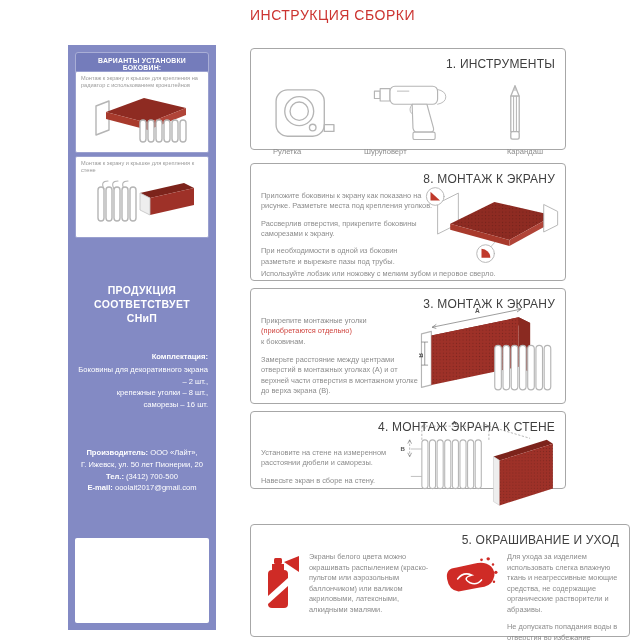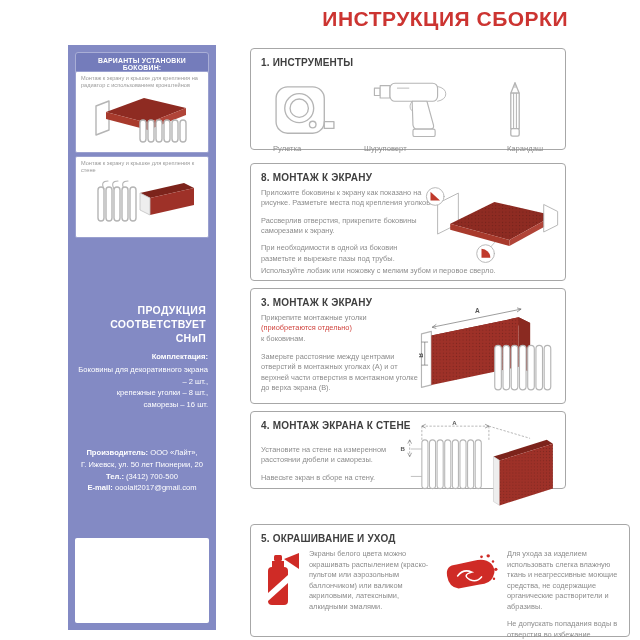--- a/index.html
+++ b/index.html
@@ -6,21 +6,21 @@
   body{
     width:640px;height:640px;background:#ffffff;
     font-family:"Liberation Sans","DejaVu Sans",sans-serif;
     position:relative;overflow:hidden;
   }
   .page{position:absolute;inset:0;}
 
   
   .main-title{
     position:absolute;left:250px;top:7px;width:318px;
-    text-align:right;font-size:21px;font-weight:bold;
+    text-align:left;font-size:14px;font-weight:normal;
     color:#cc3431;letter-spacing:.5px;
   }
 
   
   .sidebar{
     position:absolute;left:68px;top:45px;width:148px;height:585px;
     background:#838ac4;
   }
   .sb-header{
     position:absolute;left:7px;right:7px;top:7px;
@@ -34,21 +34,21 @@
   }
   .sb-imgbox.one{top:26px;}
   .sb-imgbox.two{top:111px;}
   .sb-caption{
     padding:3px 5px 0 5px;font-size:5.6px;line-height:1.3;color:#9a9a9a;
   }
   .sb-art{display:block;margin:0 auto;}
   .sb-compliance{
     position:absolute;left:10px;right:10px;top:238px;
     color:#ffffff;font-weight:bold;font-size:10.5px;line-height:1.35;
-    text-align:right;letter-spacing:.3px;margin-top:20px;
+    text-align:center;letter-spacing:.3px;
   }
   .sb-kit{
     position:absolute;left:8px;right:8px;top:306px;
     color:#ffffff;font-size:7.6px;line-height:1.5;text-align:right;
   }
   .sb-kit .kit-title{font-weight:bold;display:block;margin-bottom:2px;}
   .sb-maker{
     position:absolute;left:4px;right:4px;top:402px;
     color:#ffffff;font-size:7.6px;line-height:1.55;text-align:center;
   }
@@ -58,22 +58,23 @@
     background:#ffffff;border-radius:2px;
   }
 
   
   .card{
     position:absolute;left:250px;width:316px;background:#fff;
     border:1px solid #a7a7a7;border-radius:4px;box-sizing:border-box;
     padding:8px 10px;
   }
   .card-title{
-    font-size:10px;font-weight:bold;color:#3f3f3f;letter-spacing:.2px;
+    font-size:12px;font-weight:normal;color:#3f3f3f;letter-spacing:.2px;
     margin-bottom:5px;
+    text-align:right;
   }
   .para{
     font-size:7.4px;line-height:1.4;color:#8c8c8c;margin:0 0 7px 0;
   }
   .narrow{width:172px;}
   .narrower{width:160px;}
   .red-inline{color:#d0453f;display:block;}
   .blk{display:block;}
 
   #card-tools{top:48px;height:102px;}

